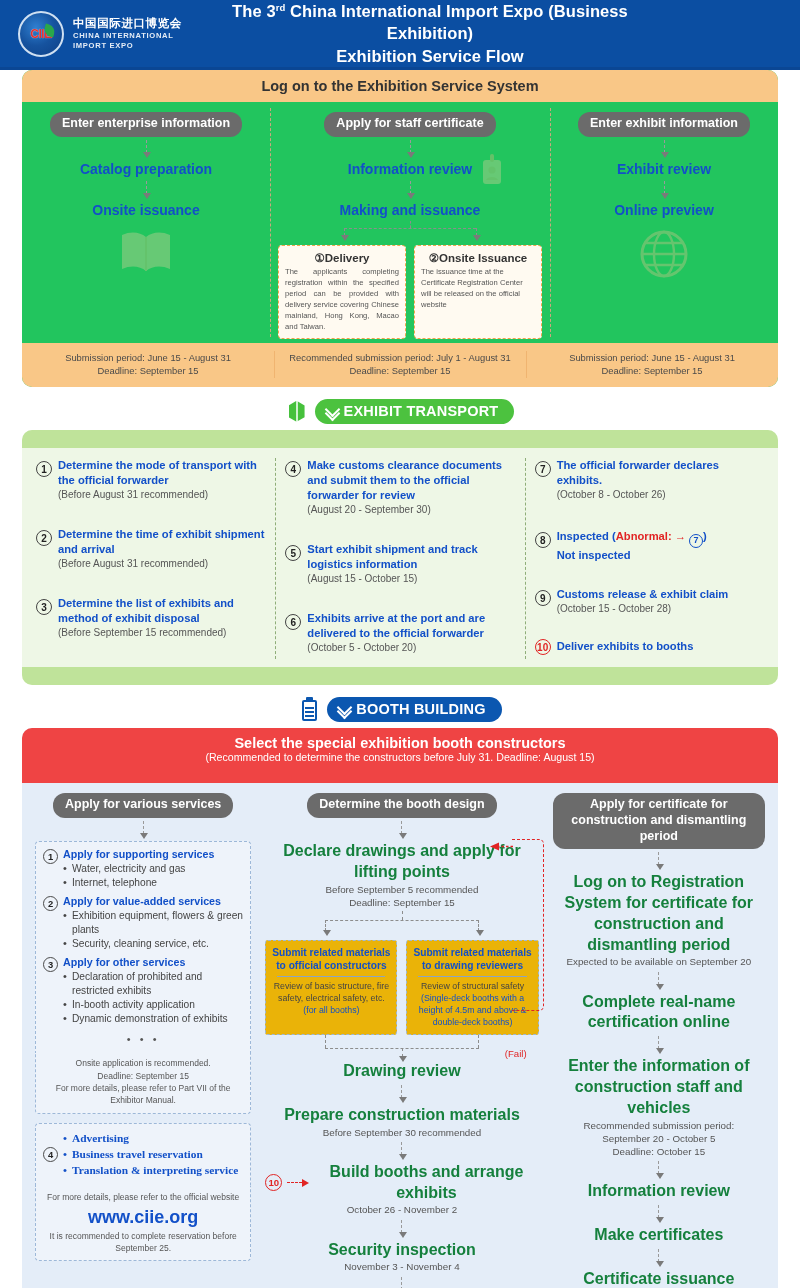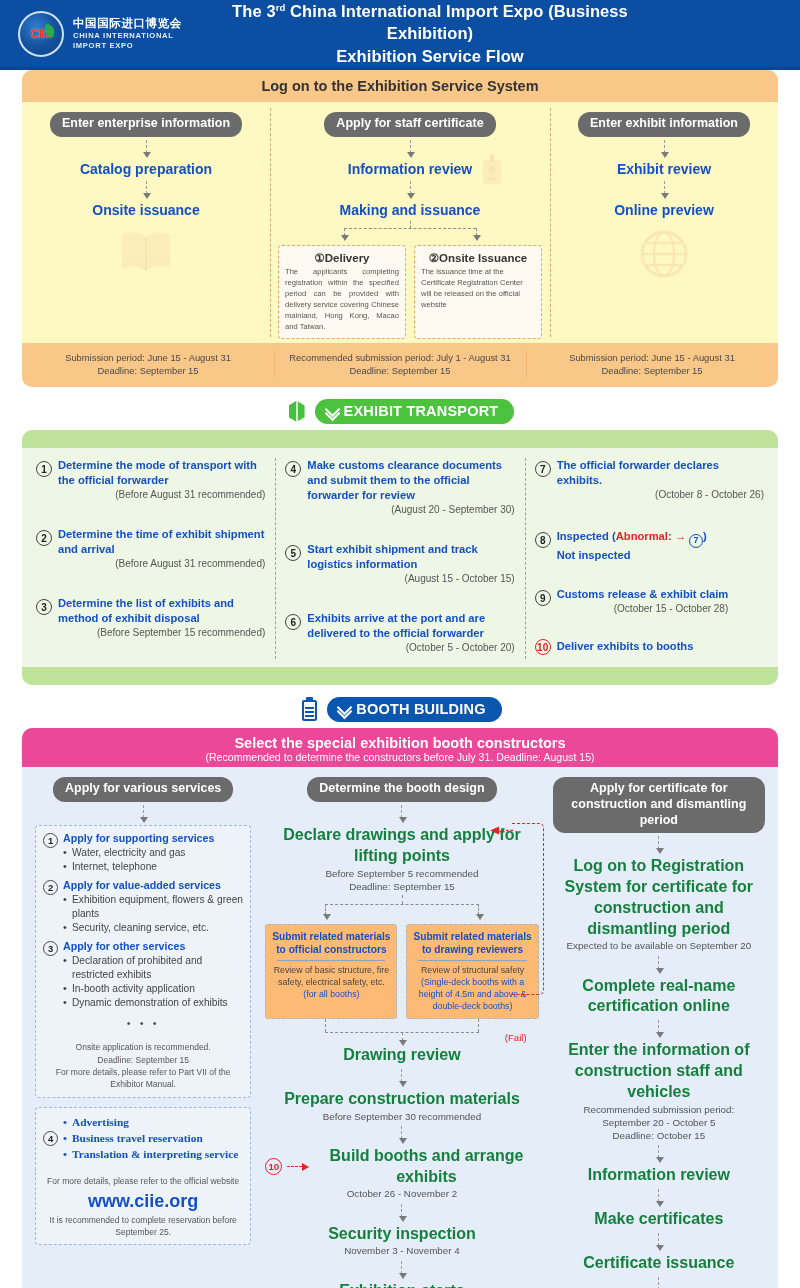--- a/index.html
+++ b/index.html
@@ -70,21 +70,21 @@
   
   .ico-clip { }
   .ico-clip .pad { position:absolute; left:4px; top:2px; width:15px; height:21px; border:2px solid #0b57b0; border-radius:2px; background:#fff; }
   .ico-clip .clip { position:absolute; left:8px; top:-1px; width:7px; height:5px; background:#0b57b0; border-radius:1px; }
   .ico-clip .ln { position:absolute; left:7px; width:9px; height:1.8px; background:#0b57b0; }
 
   
   .panel { margin: 0 22px; border-radius: 10px; overflow: hidden; }
 
   
-  .s1 { background:#fef9c3; }
+  .s1 { background:#22c55e; }
   .s1-title {
     background:#f9c787; color:#333; text-align:center; font-weight:bold;
     font-size:14.5px; padding:8px 0 8px;
   }
   .cols { display:flex; }
   .col { flex:1; padding: 10px 8px 4px; position:relative; }
   .col.divided:before {
     content:""; position:absolute; left:0; top:6px; bottom:6px; width:0;
     border-left: 1px dashed #c9a87e;
   }
@@ -134,32 +134,32 @@
   }
   .t-item { display:flex; gap:6px; align-items:flex-start; margin-bottom:26px; }
   .t-item:last-child { margin-bottom:4px; }
   .num-circle {
     flex:none; width:16px; height:16px; border-radius:50%; border:1.3px solid #444;
     font-size:10px; font-weight:bold; color:#222; display:flex; align-items:center;
     justify-content:center; margin-top:3px; background:transparent;
   }
   .num-circle.red { border-color:#e12424; color:#e12424; }
   .t-head { color:#1250c8; font-weight:bold; font-size:11.2px; line-height:1.32; }
-  .t-sub { color:#555; font-size:10px; line-height:1.35;text-align:right; }
+  .t-sub { color:#555; font-size:10px; line-height:1.35; }
   .red { color:#e12424; font-weight:bold; }
   .inline-circle {
     display:inline-flex; width:14px; height:14px; border-radius:50%; border:1.2px solid #1250c8;
     color:#1250c8; font-size:9px; font-weight:bold; align-items:center; justify-content:center;
     vertical-align:-3px;
   }
 
   
   .s3 { background:#e4edf8; }
   .s3-title {
-    background:#ec4899; color:#fff; text-align:center; padding:7px 0 4px;
+    background:#ef4444; color:#fff; text-align:center; padding:7px 0 20px;
   }
   .s3-title .a { font-size:14.5px; font-weight:bold; }
   .s3-title .b { font-size:10.6px; }
   .s3-cols { display:flex; padding: 10px 6px 8px; align-items:flex-start; }
   .s3-col { position:relative; padding: 0 7px; }
   .c1 { width: 234px; }
   .c2 { width: 292px; }
   .c3 { width: 230px; }
 
   .bbox {
@@ -186,21 +186,21 @@
   .adv-line { color:#1250c8; font-weight:bold; font-size:11.4px; line-height:1.42; }
   .adv-line li { list-style:none; position:relative; padding-left:9px;font-family:Liberation Serif, serif; }
   .adv-line li:before { content:"\2022"; position:absolute; left:0; }
   .web-link { color:#1250c8; font-weight:bold; font-size:18px; }
 
   .mid-step { text-align:center; }
   .mid-title { color:#15803d; font-weight:bold; font-size:16px; line-height:1.3; }
   .mid-note { color:#555; font-size:9.8px; line-height:1.35; }
   .two-box { display:flex; gap:9px; margin-top:3px; }
   .two-box .bx {
-    flex:1; border:1.3px dashed #9db8d8; background:#fdba74; border-radius:3px;
+    flex:1; border:1.3px dashed #9db8d8; background:#eab308; border-radius:3px;
     padding:5px 5px 6px; text-align:center;
   }
   .bx .bx-t { color:#1250c8; font-weight:bold; font-size:10.2px; line-height:1.3; }
   .bx hr { border:none; border-top:1px solid #8aa5c4; margin:3px 6px; }
   .bx .bx-b { color:#444; font-size:8.8px; line-height:1.38; }
   .bx .bx-b .blu { color:#1250c8; }
 
   .split-arrows { position:relative; height:26px; margin-top:2px; }
   .split-arrows .hline {
     position:absolute; left:22%; right:22%; top:9px; border-top:1.3px dashed #8d8d8d;

